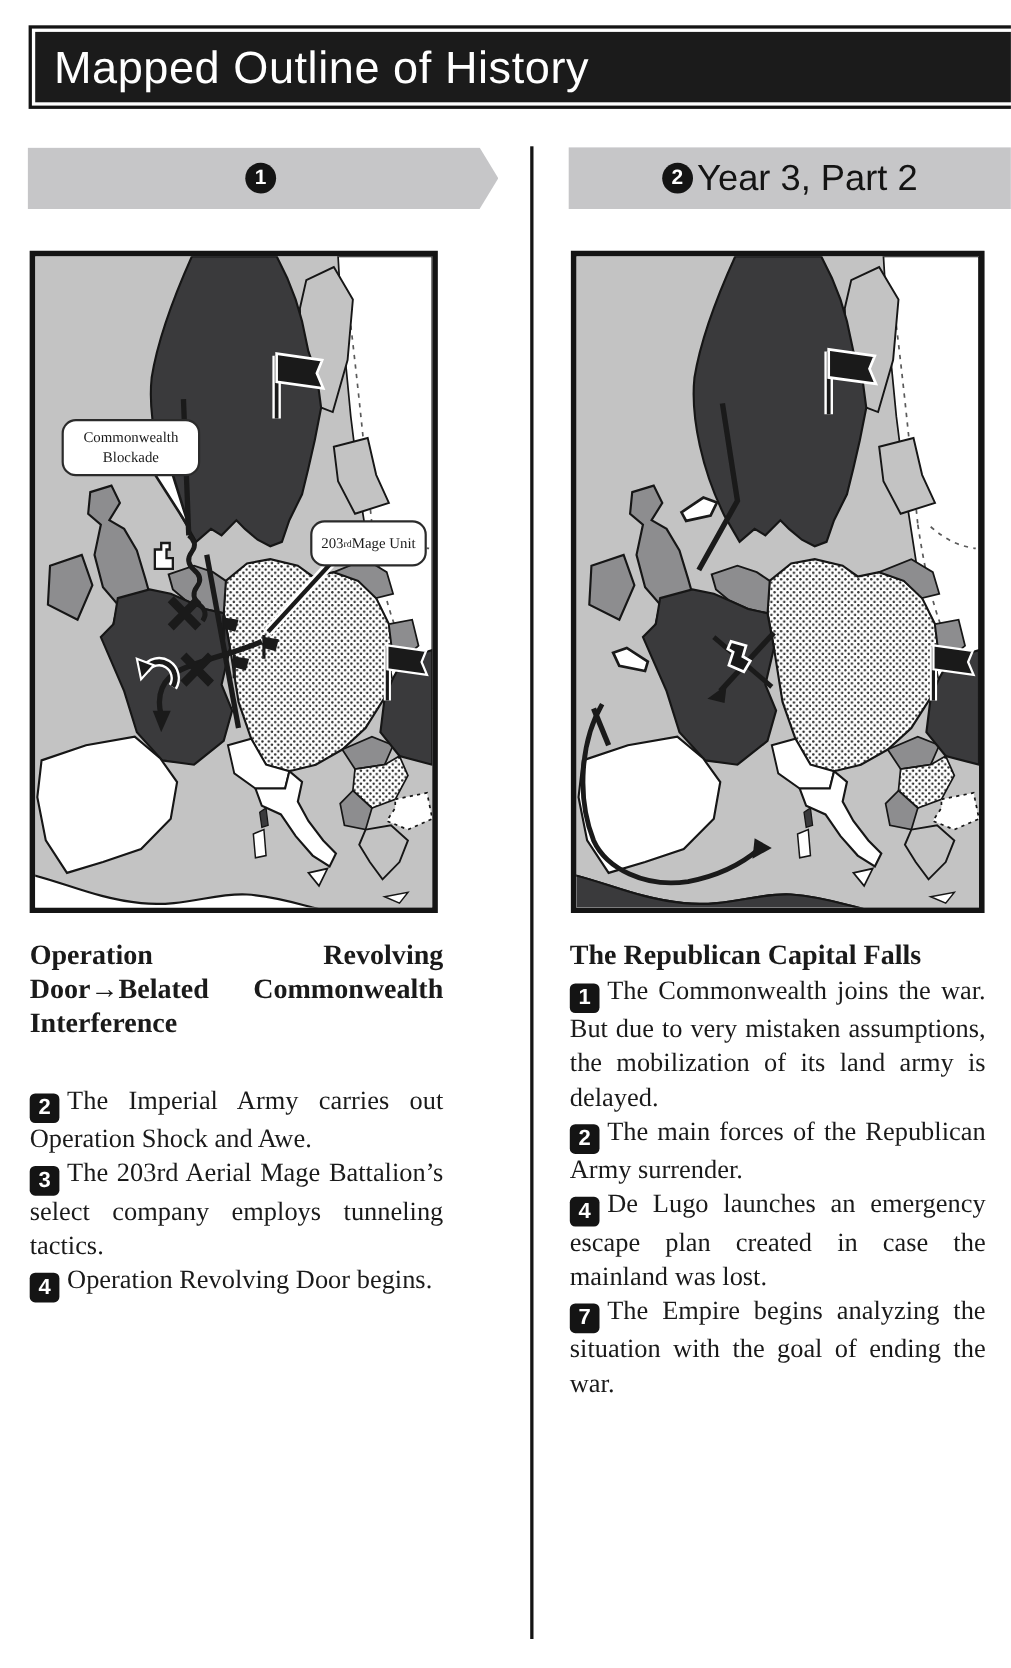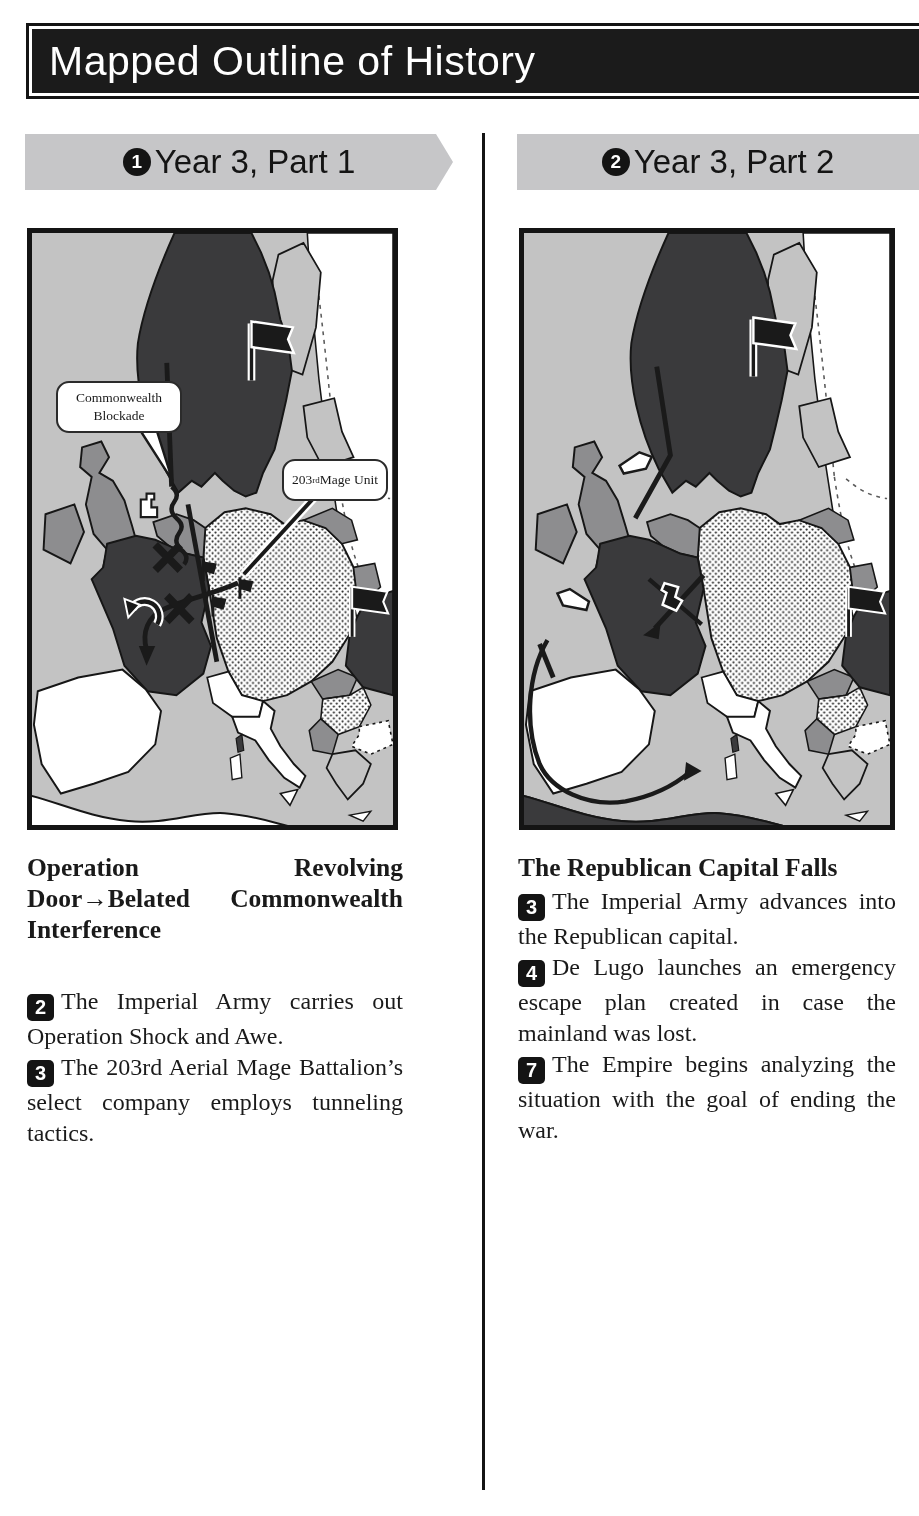--- a/index.html
+++ b/index.html
@@ -27,21 +27,21 @@
   
   .map-frame{position:absolute;top:228px;height:592px;border:5px solid #141414;background:#c3c3c3;}
   .map-frame.left{left:27px;width:361px;}
   .map-frame.right{left:519px;width:366px;}
   .map-frame svg.mapsvg{position:absolute;left:0;top:0;width:100%;height:100%;}
   
   .bubble{position:absolute;background:#fff;border:2.5px solid #2b2b2b;border-radius:13px;
         display:flex;flex-direction:column;align-items:center;justify-content:center;
         font-size:13.5px;line-height:1.3;text-align:right;z-index:3;}
   .bubble.blockade{left:24px;top:148px;width:122px;height:48px;}
-  .bubble.mage{left:250px;top:226px;width:102px;height:38px;flex-direction:row;}
+  .bubble.mage{left:250px;top:240px;width:102px;height:38px;flex-direction:row;}
   .bubble sup{font-size:9px;line-height:0;}
   
   .text-col{position:absolute;top:852px;text-align:justify;font-size:24px;line-height:31px;
         hyphens:auto;-webkit-hyphens:auto;}
   .text-col.left{left:27px;width:376px;}
   .text-col.right{left:518px;width:378px;}
   .col-heading{font-weight:bold;font-size:25.5px;line-height:31px;text-align:justify;}
   .col-heading.gap-big{margin-bottom:41px;}
   .col-heading.gap-small{margin-bottom:3px;}
   .item{margin:0;}
@@ -134,21 +134,20 @@
 <div class="page">
 
   <div class="title-banner">
     <div class="title-inner">
       <span class="title-text">Mapped Outline of History</span>
     </div>
   </div>
 
   <div class="col-header left">
     <span class="circle-num">1</span>
-    <span>Year 3, Part 1</span>
   </div>
   <div class="col-header right">
     <span class="circle-num">2</span>
     <span>Year 3, Part 2</span>
   </div>
 
   <div class="divider"></div>
 
   <div class="map-frame left">
     <svg class="mapsvg" viewBox="0 0 375 602" preserveAspectRatio="none">
@@ -215,22 +214,24 @@
 
       <use href="#flagdef" transform="translate(232,84)"></use>
       <use href="#flagdef" transform="translate(330,358) scale(0.85)"></use>
     </svg>
   </div>
 
   <div class="text-col left">
     <div class="col-heading gap-big">Operation Revolving Door→Belated Commonwealth Interference</div>
     <p class="item"><span class="sq-num">2</span><span>The Imperial Army carries out Operation Shock and Awe.</span></p>
     <p class="item"><span class="sq-num">3</span><span>The 203rd Aerial Mage Battalion’s select company employs tunneling tactics.</span></p>
+    <p class="item"><span class="sq-num">4</span><span>Operation Revolving Door begins.</span></p>
   </div>
 
   <div class="text-col right">
     <div class="col-heading gap-small">The Republican Capital Falls</div>
-    <p class="item"><span class="sq-num">3</span><span>The Imperial Army advances into the Republican capital.</span></p>
+    <p class="item"><span class="sq-num">1</span><span>The Commonwealth joins the war. But due to very mistaken assumptions, the mobilization of its land army is delayed.</span></p>
+    <p class="item"><span class="sq-num">2</span><span>The main forces of the Republican Army surrender.</span></p>
     <p class="item"><span class="sq-num">4</span><span>De Lugo launches an emergency escape plan created in case the mainland was lost.</span></p>
     <p class="item"><span class="sq-num">7</span><span>The Empire begins analyzing the situation with the goal of ending the war.</span></p>
   </div>
 
 </div>
 
 </body></html>

